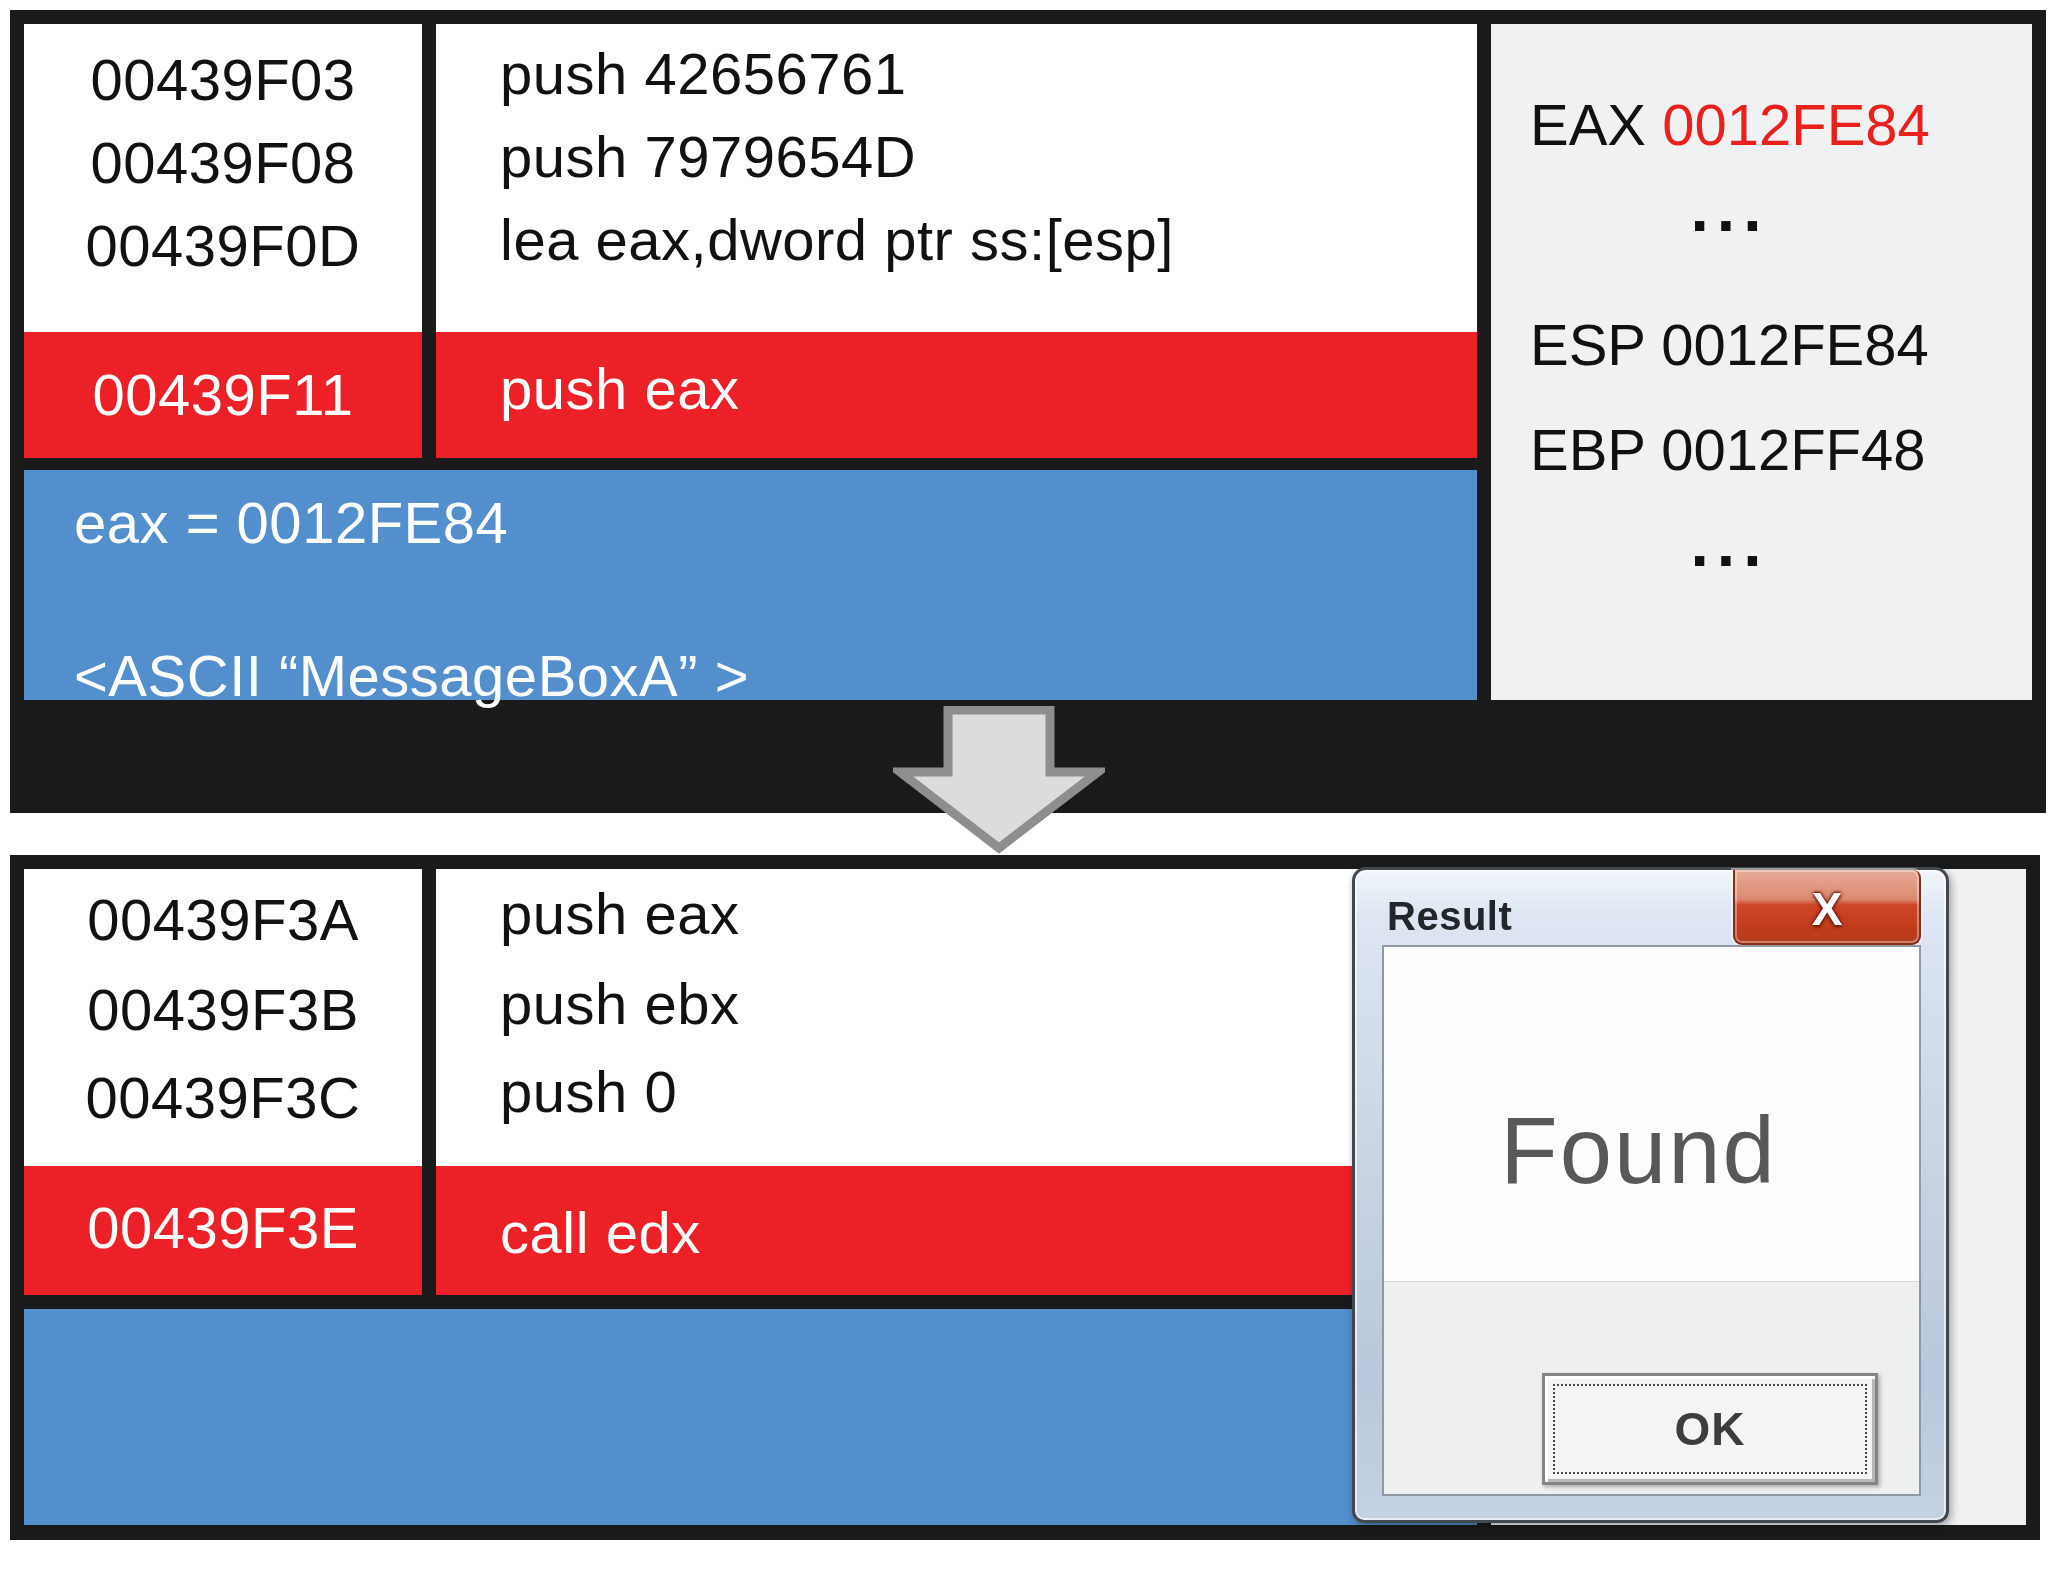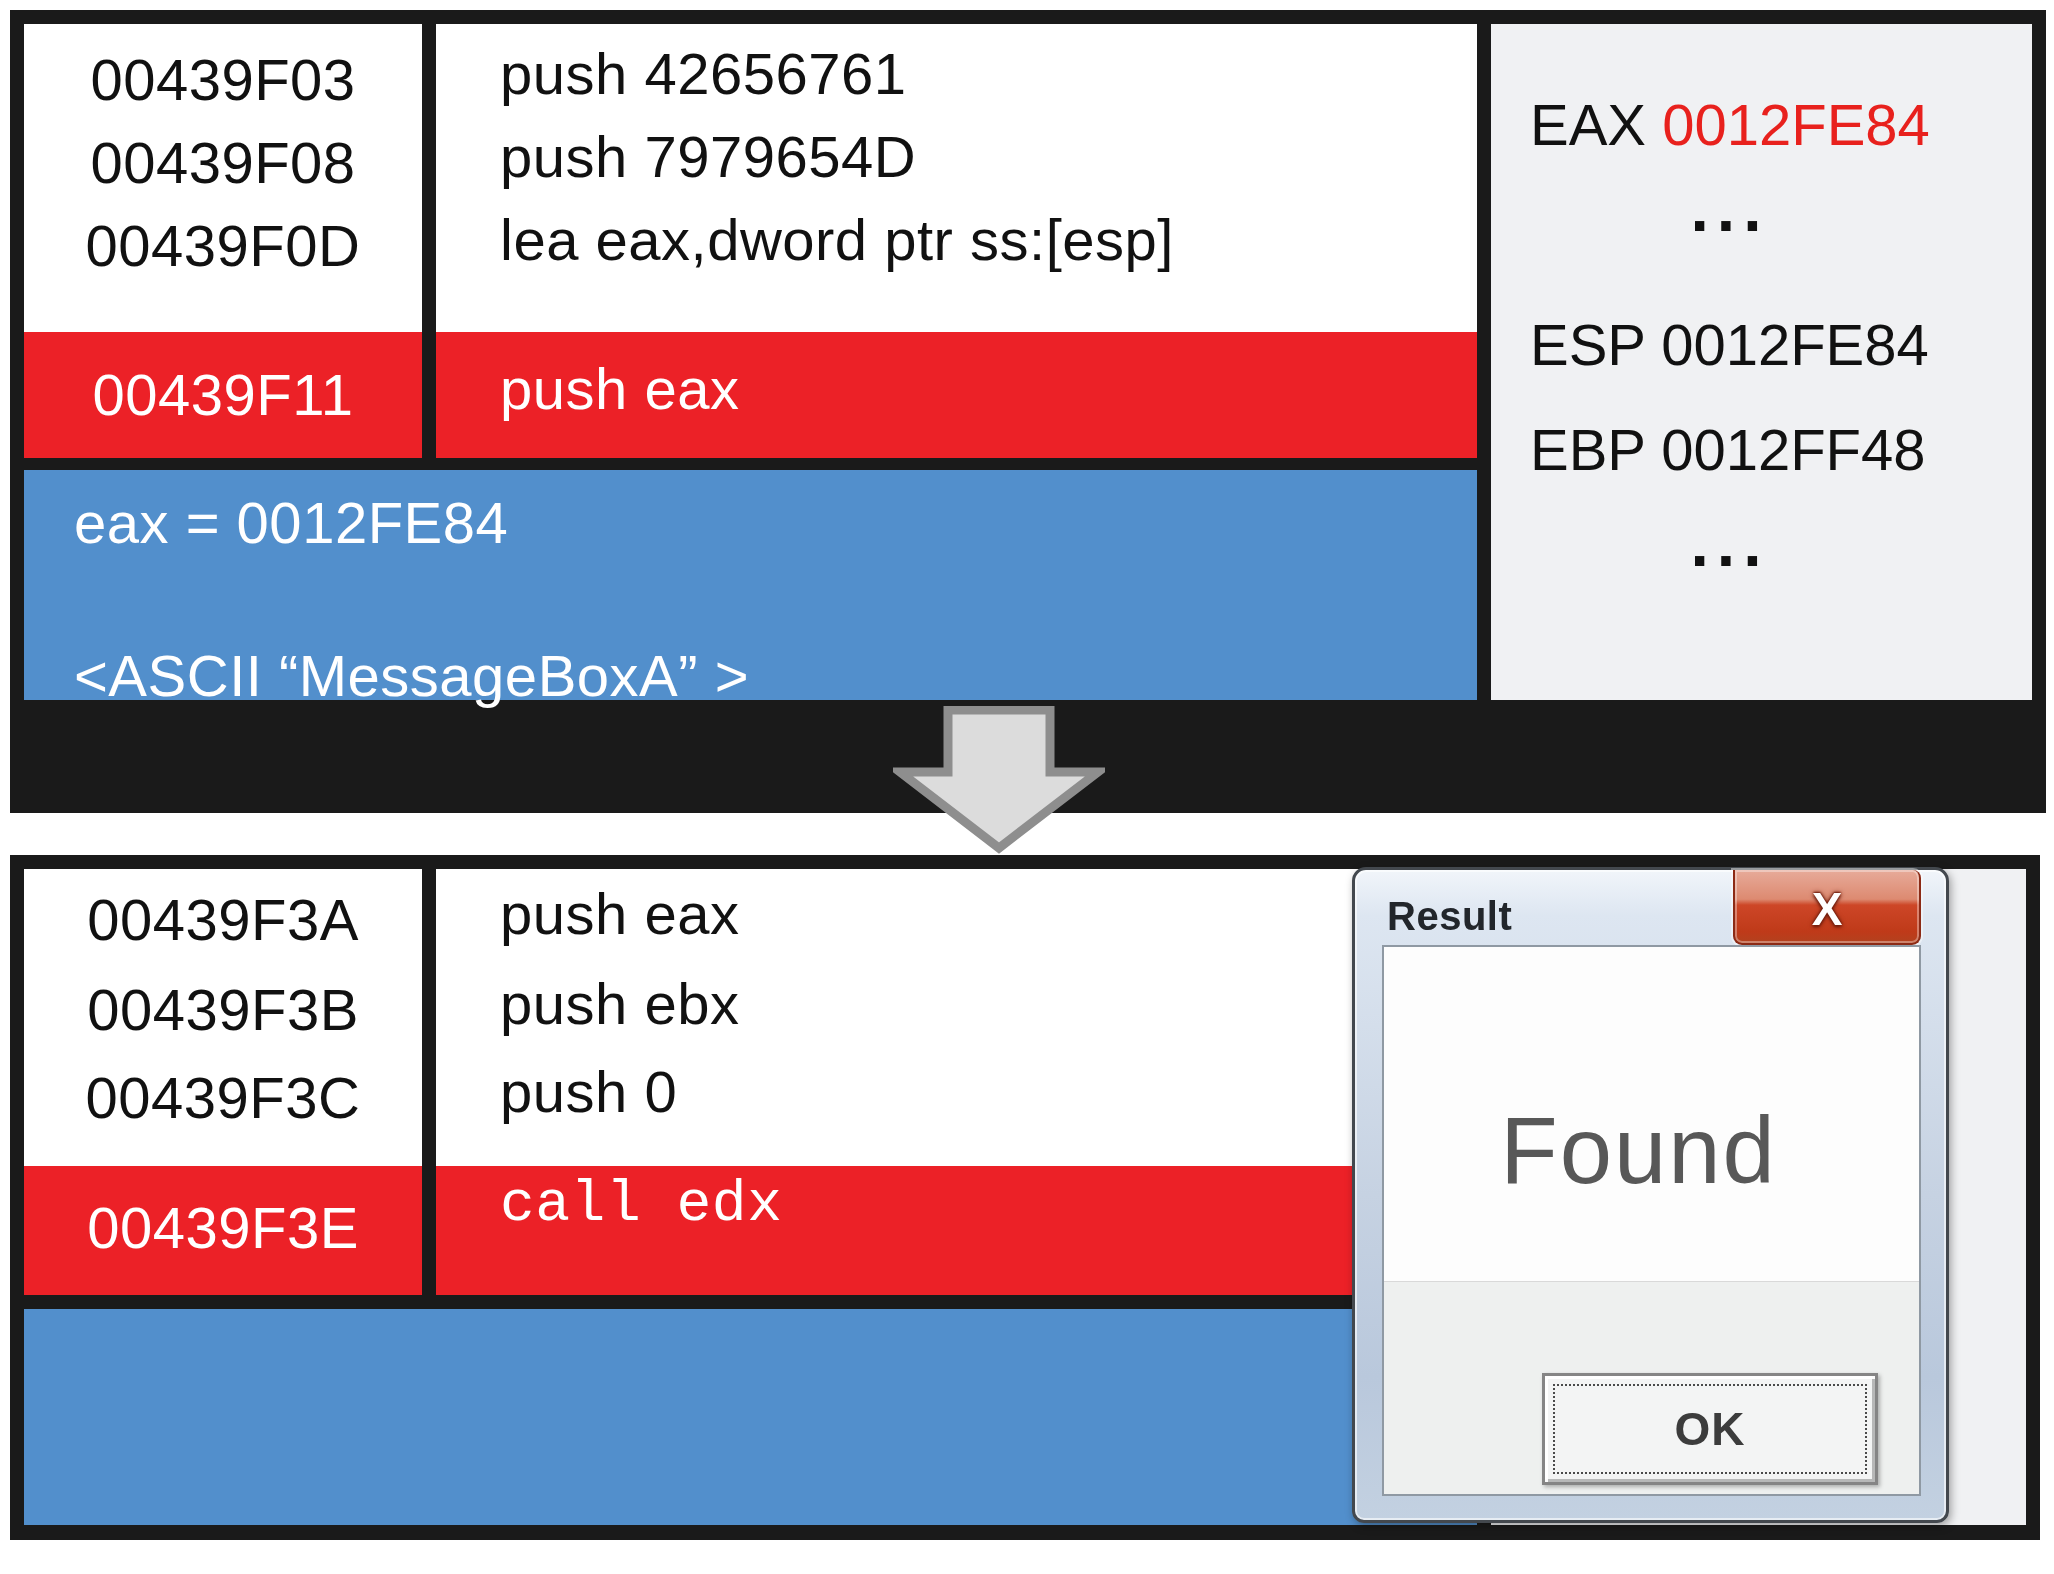--- a/index.html
+++ b/index.html
@@ -139,21 +139,21 @@
     <div class="cell gray" style="left:1481px;top:14px;width:535px;height:656px;"></div>
 
     <div class="codeline addr" style="left:14px;top:31px;">00439F3A</div>
     <div class="codeline addr" style="left:14px;top:121px;">00439F3B</div>
     <div class="codeline addr" style="left:14px;top:209px;">00439F3C</div>
     <div class="codeline addr wtext" style="left:14px;top:339px;">00439F3E</div>
 
     <div class="codeline instr" style="left:426px;top:25px;">push eax</div>
     <div class="codeline instr" style="left:426px;top:115px;">push ebx</div>
     <div class="codeline instr" style="left:426px;top:203px;">push 0</div>
-    <div class="codeline instr wtext" style="left:426px;top:316px;font-family:Liberation Mono, monospace;">call edx</div>
+    <div class="codeline instr wtext" style="left:426px;top:344px;">call edx</div>
   </div>
 
   <div id="dialog">
     <div id="dialog-title">Result</div>
     <div id="dialog-close">
       <span>X</span>
     </div>
     <div id="dialog-inner">
       <div id="dialog-footer"></div>
       <div id="dialog-message">Found</div>

